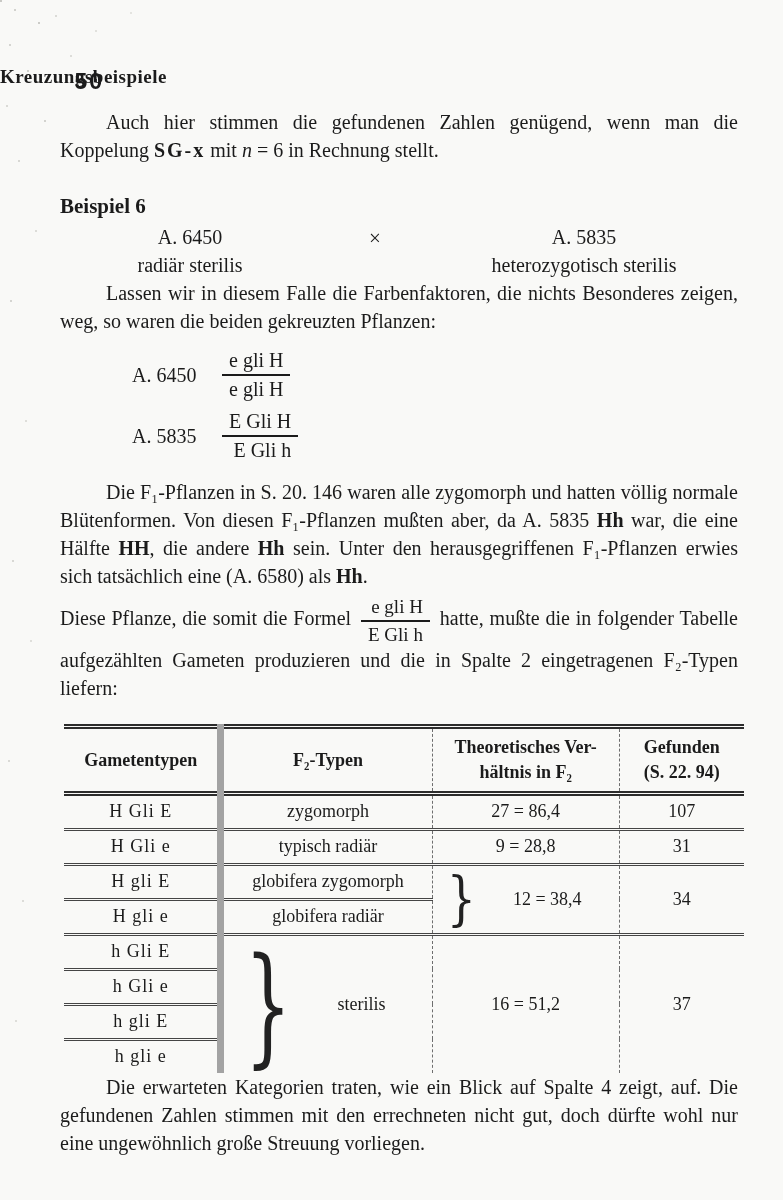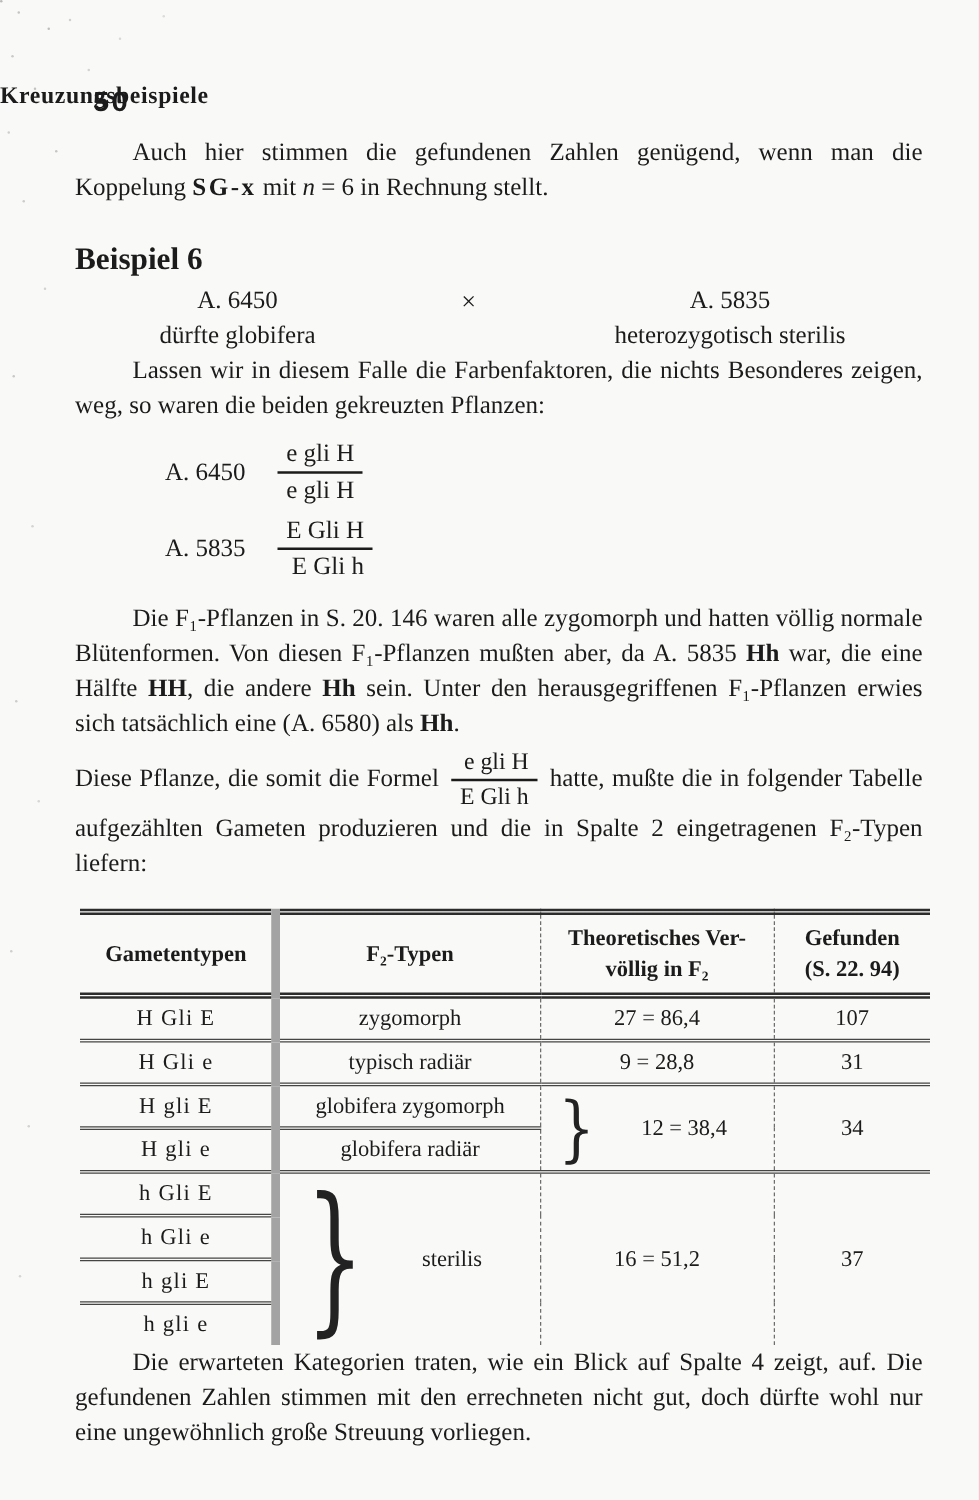--- a/index.html
+++ b/index.html
@@ -22,21 +22,21 @@
       15px 1020px 0 #d5d5d1, 95px 30px 0 #d8d8d4, 130px 12px 0 #dcdcd8, 70px 55px 0 #d3d3cf;}
   .running-head{position:absolute;top:66px;left:0;width:100%;height:26px;}
   .page-num{position:absolute;left:74px;top:4px;font-size:23px;font-weight:bold;letter-spacing:1px;font-family:Liberation Mono, monospace;}
   .head-title{display:block;text-align:left;font-size:19px;font-weight:bold;letter-spacing:.5px;}
   .content{position:absolute;top:108px;left:60px;width:678px;}
   p.para{margin:0;font-size:20px;line-height:28px;text-align:justify;}
   .indent{text-indent:46px;}
   .b{font-weight:bold;}
   .i{font-style:italic;}
   .gene{font-weight:bold;letter-spacing:2px;}
-  .heading{margin:30px 0 4px 0;font-size:25px;font-weight:bold;}
+  .heading{margin:30px 0 4px 0;font-size:21px;font-weight:bold;}
   .cross{display:flex;margin-top:4px;font-size:20px;line-height:28px;}
   .cross .cleft{width:260px;text-align:center;}
   .cross .cop{width:110px;text-align:center;padding-top:1px;font-size:21px;}
   .cross .cright{width:308px;text-align:center;}
   .mt14{margin-top:14px;}
   .mt30{margin-top:30px;}
   .genotypes{margin:14px 0 16px 72px;}
   .geno-row{display:flex;align-items:center;margin-bottom:9px;font-size:20px;}
   .geno-id{width:90px;}
   .frac{display:inline-block;text-align:right;vertical-align:middle;font-weight:normal;line-height:1.15;}
@@ -78,21 +78,21 @@
 
   <div class="content">
 
     <p class="para indent"><span>Auch hier stimmen die gefundenen Zahlen genügend, wenn man die Koppelung </span><span class="gene">SG-x</span><span> mit </span><span class="i">n</span><span> = 6 in Rechnung stellt.</span></p>
 
     <div class="heading">Beispiel 6</div>
 
     <div class="cross">
       <div class="cleft">
         <div>A. 6450</div>
-        <div>dürfte globifera</div>
+        <div>radiär sterilis</div>
       </div>
       <div class="cop">×</div>
       <div class="cright">
         <div>A. 5835</div>
         <div>heterozygotisch sterilis</div>
       </div>
     </div>
 
     <p class="para indent mt14">Lassen wir in diesem Falle die Farbenfaktoren, die nichts Besonderes zeigen, weg, so waren die beiden gekreuzten Pflanzen:</p>
 
@@ -118,21 +118,21 @@
     <p class="para" style="margin-top:6px;"><span>Diese Pflanze, die somit die Formel </span><span class="frac inline-frac"><span class="num">e gli H</span><span class="den">E Gli h</span></span><span> hatte, mußte die in folgender Tabelle aufgezählten Gameten produzieren und die in Spalte 2 eingetragenen F₂-Typen liefern:</span></p>
 
     <div class="tblwrap">
       <table class="tbl">
         <thead>
           <tr>
             <th class="c1">Gametentypen</th>
             <th class="c2">F₂-Typen</th>
             <th class="c3">
               <span style="display:block">Theoretisches Ver-</span>
-              <span style="display:block">völlig in F₂</span>
+              <span style="display:block">hältnis in F₂</span>
             </th>
             <th class="c4">
               <span style="display:block">Gefunden</span>
               <span style="display:block">(S. 22. 94)</span>
             </th>
           </tr>
         </thead>
         <tbody>
           <tr>
             <td class="c1 gam">H Gli E</td>

